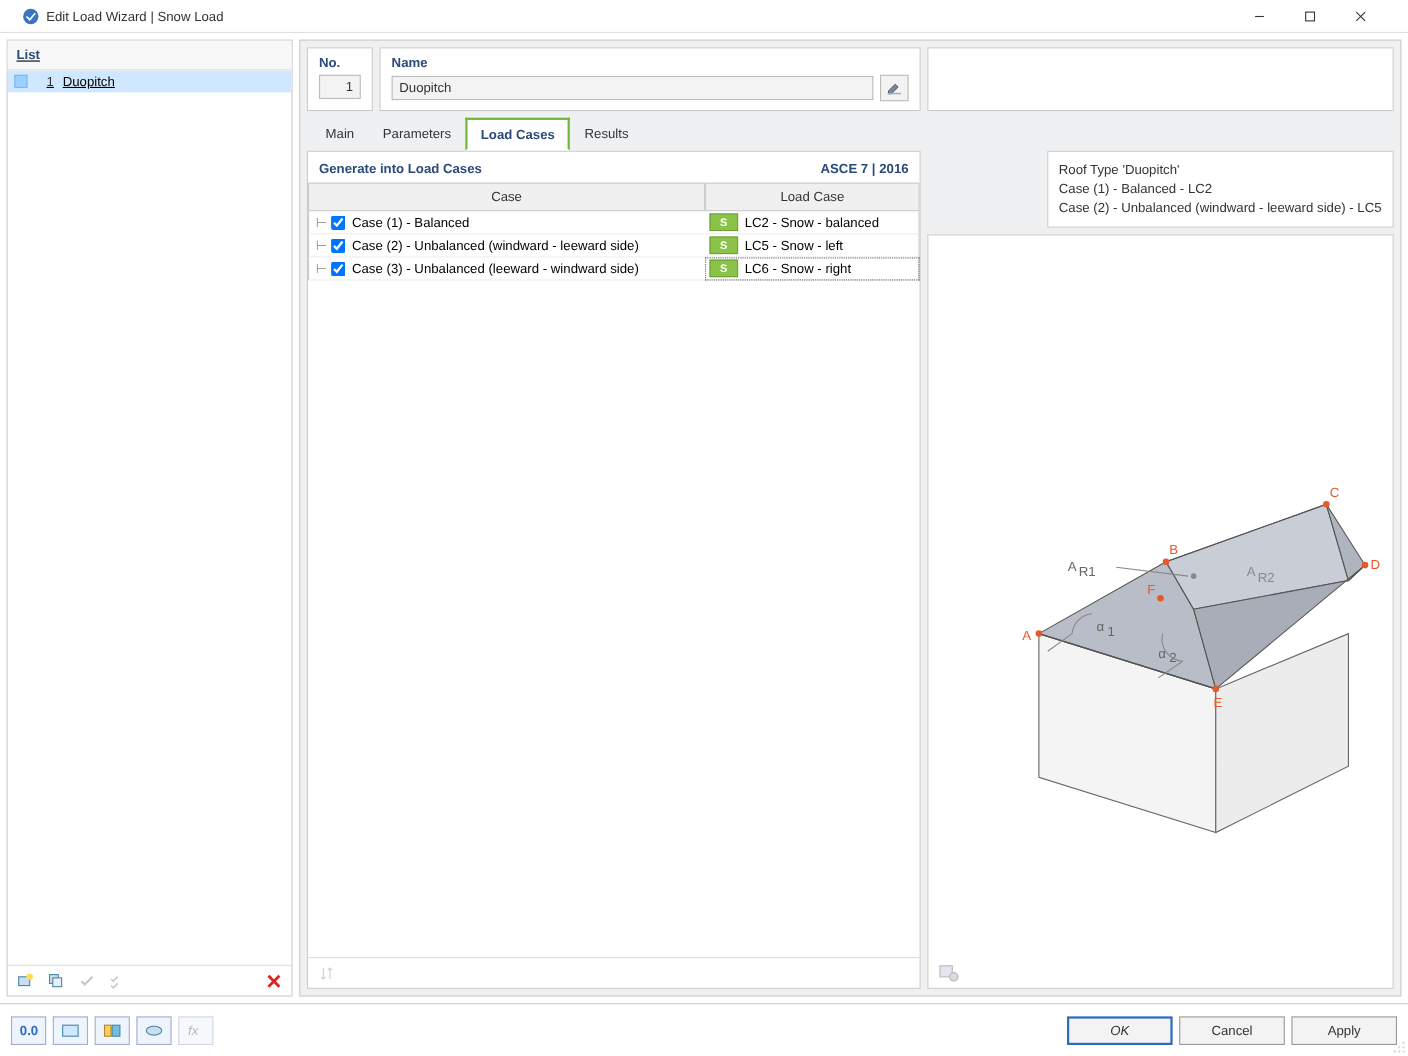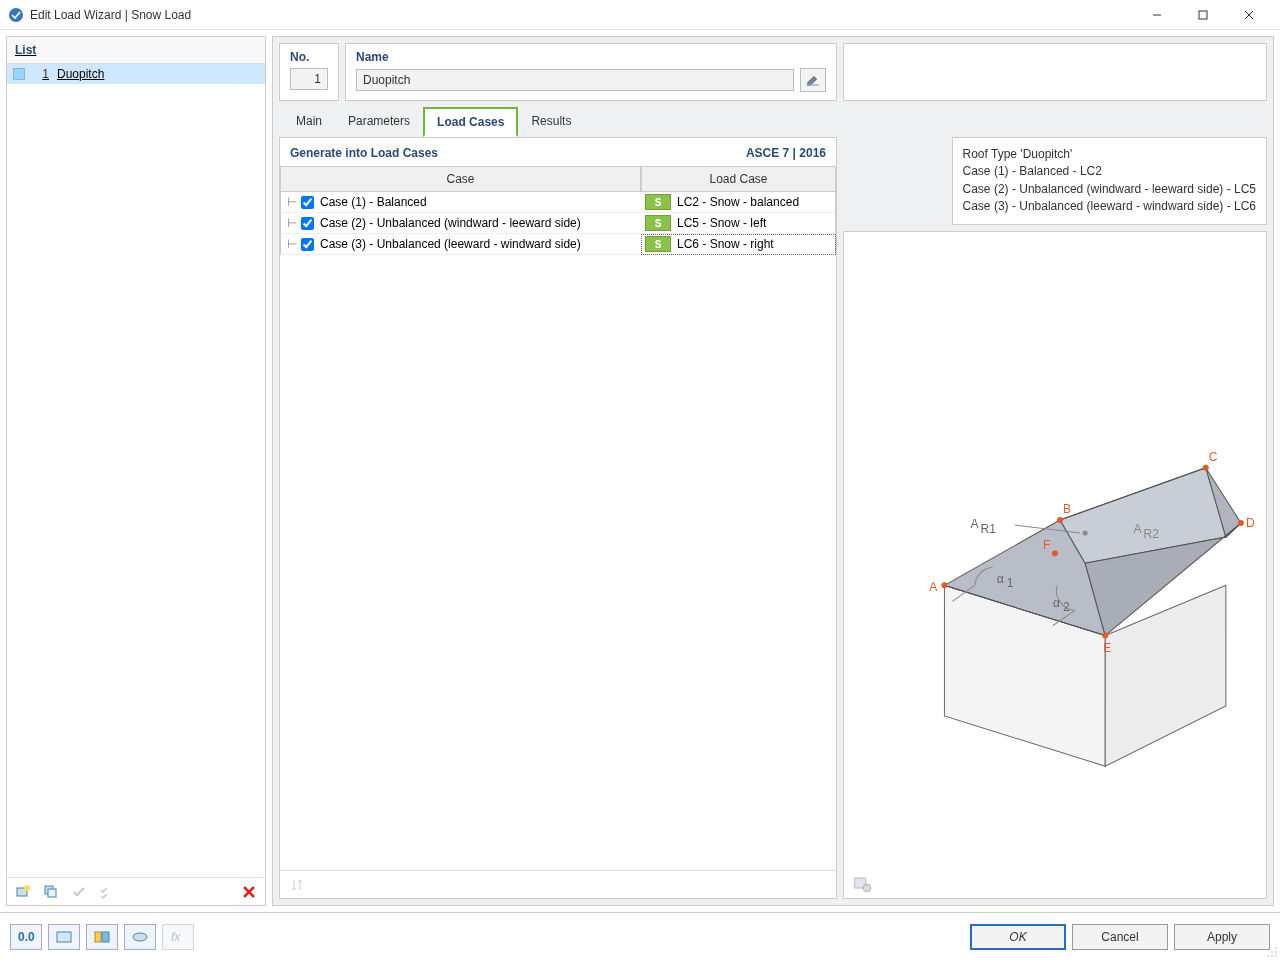--- a/index.html
+++ b/index.html
@@ -1,19 +1,19 @@
 <!DOCTYPE html>
 <html><head>
 <meta charset="utf-8">
 <style>
 * { box-sizing: border-box; margin: 0; padding: 0; font-family: 'Segoe UI', Tahoma, sans-serif; font-size: 12px; }
 body { background: #fff; width: 1280px; height: 960px; overflow: hidden; display: flex; flex-direction: column; }
 
 
-.titlebar { height: 30px; display: flex; align-items: center; padding: 0 8px; border-bottom: 1px solid #e0e0e0; }
+.titlebar { height: 30px; display: flex; align-items: center; padding: 0 20px; border-bottom: 1px solid #e0e0e0; }
 .titlebar .icon { width: 16px; height: 16px; margin-right: 6px; }
 .titlebar .title { flex: 1; color: #333; }
 .titlebar .winbtns { display: flex; }
 .titlebar .winbtn { width: 46px; height: 30px; display: flex; align-items: center; justify-content: center; color: #333; }
 
 
 .content { flex: 1; display: flex; padding: 6px; gap: 6px; min-height: 0; }
 
 
 .left-panel { width: 260px; display: flex; flex-direction: column; border: 1px solid #ccc; background: #fff; text-decoration: underline; }
@@ -233,21 +233,20 @@
               </svg>
             </div>
         </div>
       </div>
 
       <div class="right-panel">
         <div class="right-card info" style="height:auto">
           <div class="info-line">Roof Type 'Duopitch'</div>
           <div class="info-line">Case (1) - Balanced - LC2</div>
           <div class="info-line">Case (2) - Unbalanced (windward - leeward side) - LC5</div>
-          <div class="info-line">Case (3) - Unbalanced (leeward - windward side) - LC6</div>
         </div>
         <div class="right-card diagram">
           <svg viewBox="0 0 400 640">
             <g transform="translate(20,170)">
 
               <polygon points="70,170 230,220 230,350 70,300" fill="#f4f4f4" stroke="#666"></polygon>
               <polygon points="230,220 350,170 350,290 230,350" fill="#ececec" stroke="#666"></polygon>
 
               <polygon points="70,170 185,105 210,148 230,220" fill="#b9bdc7" stroke="#555"></polygon>
               <polygon points="185,105 330,53 350,122 210,148" fill="#c9cdd6" stroke="#555"></polygon>

